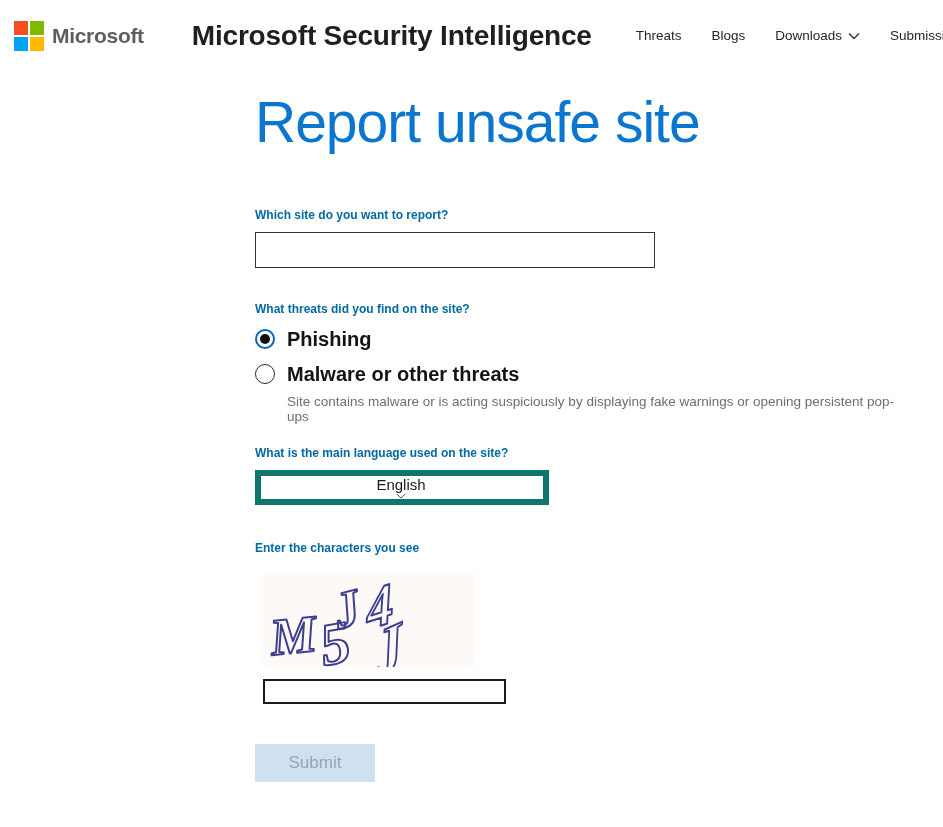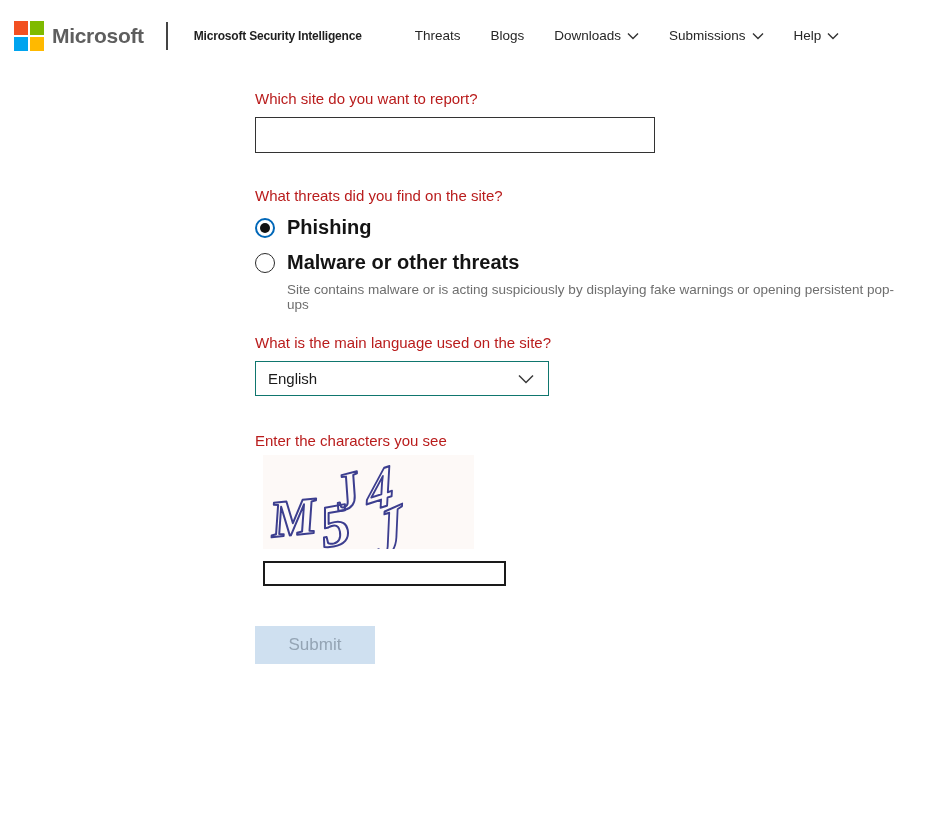--- a/index.html
+++ b/index.html
@@ -12,55 +12,55 @@
     padding: 25px 20px 10px 14px; height: 56px;
   }
   .ms-logo { display: grid; grid-template-columns: 14px 14px; grid-template-rows: 14px 14px; gap: 2px; margin-right: 8px; }
   .ms-logo .sq { width: 14px; height: 14px; }
   .sq.red    { background: #f25022; }
   .sq.green  { background: #7fba00; }
   .sq.blue   { background: #00a4ef; }
   .sq.yellow { background: #ffb900; }
   .ms-wordmark { font-size: 21px; font-weight: 600; color: #5e5e5e; letter-spacing: -0.3px; margin-right: 22px; }
   .header-sep { width: 2px; height: 28px; background: #444; margin-right: 26px; }
-  .brand { font-size: 12px; font-weight: 700; color: #1f1f1f; letter-spacing: -0.2px; margin-right: 33px; white-space: nowrap; }
+  .brand { font-size: 28px; font-weight: 700; color: #1f1f1f; letter-spacing: -0.2px; margin-right: 24px; white-space: nowrap; }
   .nav { display: flex; align-items: center; gap: 30px; font-size: 13.5px; color: #262626; margin-left: 20px; }
   .nav-item { display: flex; align-items: center; gap: 6px; cursor: pointer; white-space: nowrap; }
   .chev { display: inline-block; }
 
   
   .content { position: absolute; left: 255px; top: 90px; width: 640px; }
   .page-title {
     font-size: 57px; font-weight: 300; color: #0b76d0;
     letter-spacing: -1px; line-height: 1.15; margin-bottom: 52px;
   }
-  .q-label { font-size: 15px; font-weight: 400; color: #b91c1c; margin-bottom: 10px; }
+  .q-label { font-size: 12px; font-weight: 700; color: #0369a1; margin-bottom: 10px; }
 
   .site-input {
     width: 400px; height: 36px; border: 1px solid #333; background: #fff;
     font-size: 15px; padding: 0 8px; display: block; margin-bottom: 34px;
     font-family: "Liberation Sans", sans-serif;
   }
 
   .radio-row { display: flex; align-items: center; gap: 12px; margin-top: 12px; }
   .radio-outer {
     width: 20px; height: 20px; border-radius: 50%; flex: 0 0 auto;
     display: flex; align-items: center; justify-content: center; cursor: pointer;
   }
   .radio-outer.checked { border: 2px solid #0067b8; }
   .radio-outer.unchecked { border: 1.5px solid #2b2b2b; }
   .radio-dot { width: 10px; height: 10px; border-radius: 50%; background: #111; }
   .radio-label { font-size: 20px; font-weight: 700; color: #141414; cursor: pointer; }
   .radio-desc { font-size: 13.5px; color: #6e6e6e; margin: 8px 0 22px 32px; }
 
   .lang-block { margin-top: 12px; }
   .select {
-    width: 294px; height: 35px; border: 1px solid #0f766e; background: #fff;
+    width: 294px; height: 35px; border: 6px solid #0f766e; background: #fff;
     display: flex; align-items: center; justify-content: space-between;
-    padding: 0 14px 0 12px; font-size: 15px; cursor: pointer; margin-bottom: 36px;
+    padding: 0 14px 0 12px; font-size: 15px; cursor: pointer; margin-bottom: 36px; flex-direction: column;
   }
 
   .captcha-links { display: flex; align-items: center; gap: 10px; font-size: 14.5px; margin: 2px 0 8px 0; }
   .captcha-link { color: #1b1b1b; text-decoration: none; cursor: pointer; }
   .captcha-sep { color: #1b1b1b; font-weight: 700; }
   .captcha-img {
     width: 211px; height: 94px; margin-left: 8px; background: #fdf9f7;
     display: block;
   }
   .captcha-input {
@@ -109,20 +109,21 @@
     <div class="nav-item">
       <span>Help</span>
       <svg class="chev" width="12" height="8" viewBox="0 0 12 8">
           <polyline points="1,1.5 6,6.5 11,1.5" fill="none" stroke="#333" stroke-width="1.4"></polyline>
         </svg>
     </div>
   </div>
 </div>
 
 <div class="content">
+  <h1 class="page-title">Report unsafe site</h1>
 
   <div class="q-label">Which site do you want to report?</div>
   <input class="site-input" type="text" value="" style="">
 
   <div class="q-label" style="margin-bottom:2px;">What threats did you find on the site?</div>
 
   <div class="radio-row">
     <div class="radio-outer checked">
       <div class="radio-dot"></div>
     </div>
@@ -138,21 +139,21 @@
   <div class="lang-block">
     <div class="q-label">What is the main language used on the site?</div>
     <div class="select">
       <span>English</span>
       <svg width="16" height="10" viewBox="0 0 16 10">
           <polyline points="1,1.5 8,8.5 15,1.5" fill="none" stroke="#3a3a3a" stroke-width="1.5"></polyline>
         </svg>
     </div>
   </div>
 
-  <div class="q-label" style="margin-bottom:6px;">Enter the characters you see</div>
+  <div class="q-label" style="margin-bottom:18px;">Enter the characters you see</div>
 
   <svg class="captcha-img" viewBox="0 0 211 94">
     <rect x="0" y="0" width="211" height="94" fill="#fdf9f7"></rect>
     <g fill="none" stroke="#3c3e8f" stroke-width="2" stroke-linejoin="round" font-family="Liberation Serif, serif" font-style="italic" font-weight="bold">
       <text x="72" y="52" font-size="52" transform="rotate(-14 90 40)">J</text>
       <text x="110" y="48" font-size="56" transform="rotate(-18 130 35) skewX(-12)">4</text>
       <text x="8" y="80" font-size="52" transform="rotate(-6 30 70)">M</text>
       <text x="58" y="90" font-size="60" transform="rotate(-10 75 75)">5</text>
       <text x="130" y="88" font-size="64" transform="rotate(-24 150 70) skewX(-18)">J</text>
     </g>

